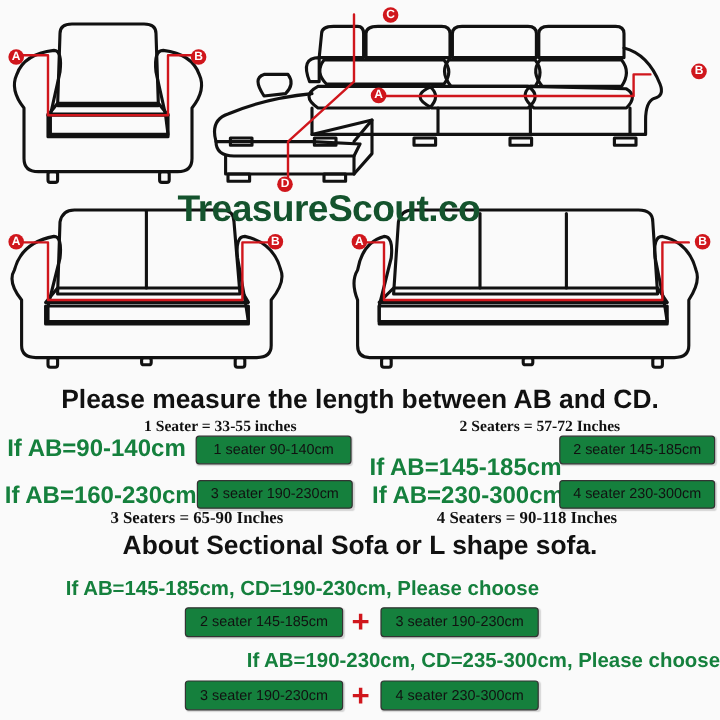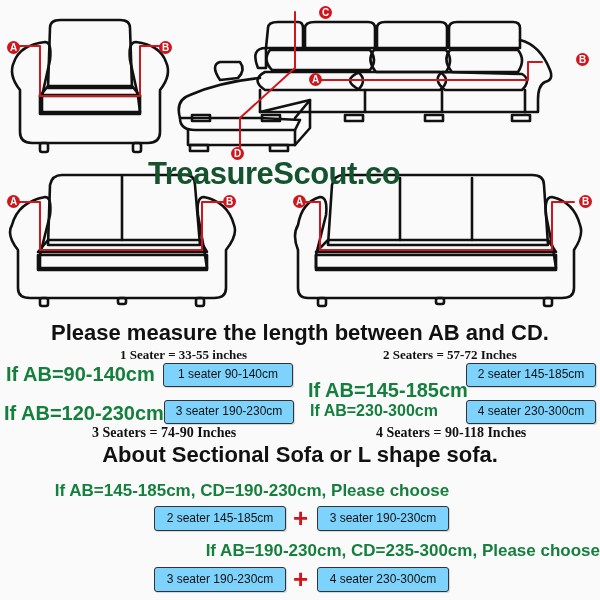--- a/index.html
+++ b/index.html
@@ -30,21 +30,21 @@
   }
   .inch-label {
     position: absolute; font-weight: bold; color: #111; font-size: 13px;
     font-family: Liberation Serif, serif;
   }
   .red-label {
     position: absolute; font-weight: bold; color: #15803d;
   }
   .box {
     position: absolute; border: 1.5px solid #333; border-radius: 3px;
-    background: #7dd3fc; color: #111; font-size: 12px; text-align: center;
+    background: #15803d; color: #111; font-size: 12px; text-align: center;
     box-sizing: border-box; box-shadow: 1px 1px 1px rgba(0,0,0,0.15);
   }
   .plus {
     position: absolute; color: #d0161c; font-weight: bold; font-size: 26px; line-height: 26px;
   }
 </style>
 </head>
 <body>
 
 <svg class="sofa" style="left:0;top:0" width="180" height="160" viewBox="0 0 180 160">
@@ -136,27 +136,27 @@
 <div class="headline" style="top:320px;font-size:22px;">Please measure the length between AB and CD.</div>
 
 <div class="inch-label" style="left:120px;top:347px">1 Seater = 33-55 inches</div>
 <div class="inch-label" style="left:383px;top:347px">2 Seaters = 57-72 Inches</div>
 
 <div class="red-label" style="left:6px;top:363px;font-size:20px">If AB=90-140cm</div>
 <div class="box" style="left:163px;top:363px;width:130px;height:24px;line-height:21px">1 seater 90-140cm</div>
 <div class="red-label" style="left:308px;top:379px;font-size:20px">If AB=145-185cm</div>
 <div class="box" style="left:466px;top:363px;width:130px;height:24px;line-height:21px">2 seater 145-185cm</div>
 
-<div class="red-label" style="left:4px;top:402px;font-size:20px">If AB=120-230cm</div>
+<div class="red-label" style="left:4px;top:402px;font-size:20px">If AB=160-230cm</div>
 <div class="box" style="left:164px;top:400px;width:130px;height:24px;line-height:21px">3 seater 190-230cm</div>
-<div class="red-label" style="left:310px;top:402px;font-size:16px">If AB=230-300cm</div>
+<div class="red-label" style="left:310px;top:402px;font-size:20px">If AB=230-300cm</div>
 <div class="box" style="left:466px;top:400px;width:130px;height:24px;line-height:21px">4 seater 230-300cm</div>
 
-<div class="inch-label" style="left:92px;top:425px;font-size:14px">3 Seaters = 74-90 Inches</div>
-<div class="inch-label" style="left:376px;top:425px;font-size:14px">4 Seaters = 90-118 Inches</div>
+<div class="inch-label" style="left:92px;top:425px;font-size:14px">3 Seaters = 65-90 Inches</div>
+<div class="inch-label" style="left:364px;top:425px;font-size:14px">4 Seaters = 90-118 Inches</div>
 
 <div class="headline" style="top:442px;font-size:22px;">About Sectional Sofa or L shape sofa.</div>
 
 <div class="red-label" style="left:0;width:504px;text-align:center;top:481px;font-size:17px">If AB=145-185cm, CD=190-230cm, Please choose</div>
 <div class="box" style="left:154px;top:506px;width:132px;height:25px;line-height:22px">2 seater 145-185cm</div>
 <div class="plus" style="left:293px;top:505px">+</div>
 <div class="box" style="left:317px;top:506px;width:132px;height:25px;line-height:22px">3 seater 190-230cm</div>
 
 <div class="red-label" style="left:0;width:600px;text-align:right;top:541px;font-size:17px">If AB=190-230cm, CD=235-300cm, Please choose</div>
 <div class="box" style="left:154px;top:567px;width:132px;height:25px;line-height:22px">3 seater 190-230cm</div>

